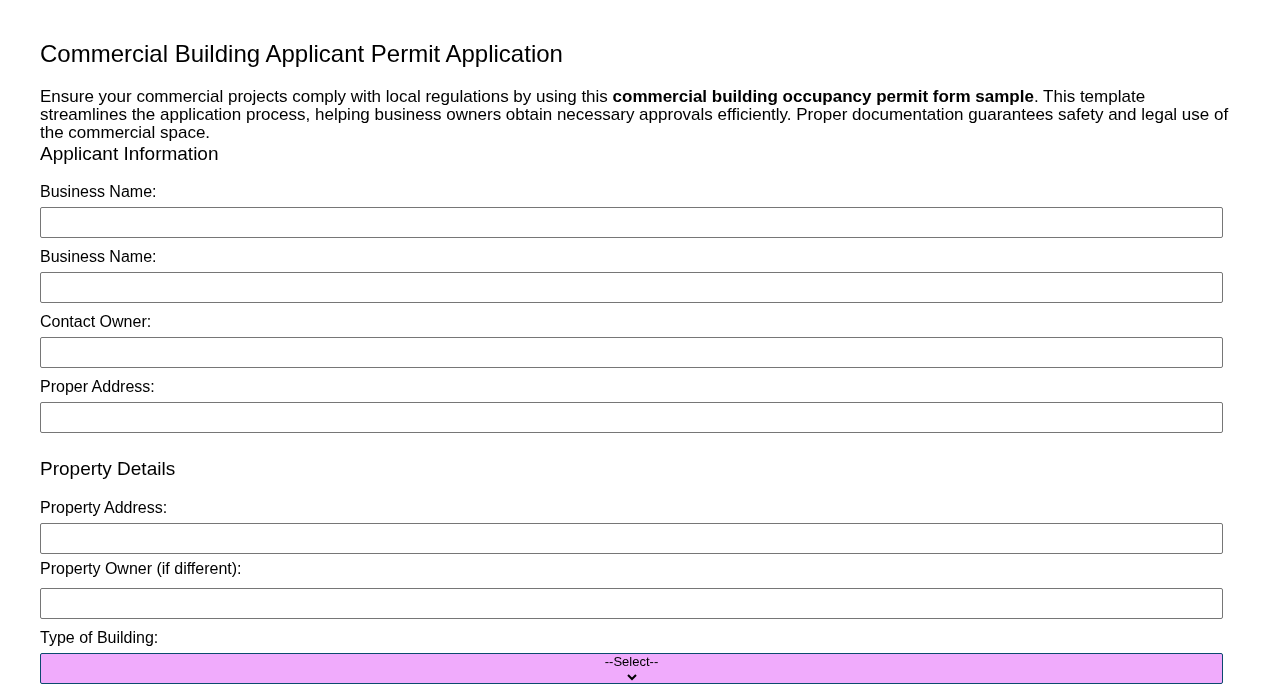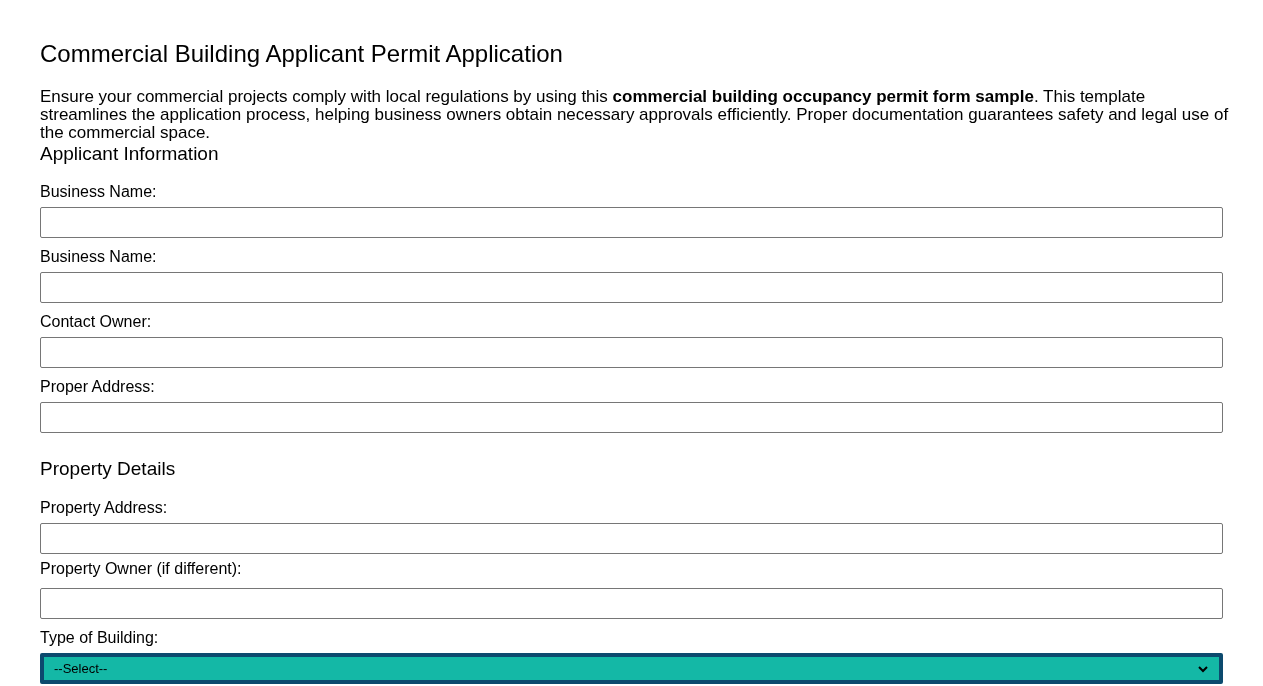--- a/index.html
+++ b/index.html
@@ -20,23 +20,23 @@
     h2 { font-size: 19px; font-weight: normal; margin: 0; position: absolute; left: 40px; }
     label.fl { position: absolute; left: 40px; font-size: 16px; }
     .field {
       position: absolute; left: 40px; width: 1183px; height: 31px;
       box-sizing: border-box; border: 1px solid #767676; border-radius: 2px;
       background: #fff; font-family: "Liberation Sans", sans-serif; font-size: 13px;
       padding: 0 10px;
     }
     .select-box {
       position: absolute; left: 40px; width: 1183px; height: 31px;
-      box-sizing: border-box; border: 4px solid #0c4a6e; border-radius: 2px;
-      background: #14b8a6; font-size: 13px; display: flex; align-items: center;
-      padding: 0 10px; justify-content: space-between;
+      box-sizing: border-box; border: 1px solid #0c4a6e; border-radius: 2px;
+      background: #f0abfc; font-size: 13px; display: flex; align-items: center;
+      padding: 0 10px; justify-content: space-between; flex-direction: column;
     }
     .chev { width: 12px; height: 12px; }
   </style>
 </head>
 <body>
 
 <h1>Commercial Building Applicant Permit Application</h1>
 <p class="intro"><span>Ensure your commercial projects comply with local regulations by using this </span><b>commercial building occupancy permit form sample</b><span>. This template streamlines the application process, helping business owners obtain necessary approvals efficiently. Proper documentation guarantees safety and legal use of the commercial space.</span></p>
 
 <h2 style="top:143px">Applicant Information</h2>

